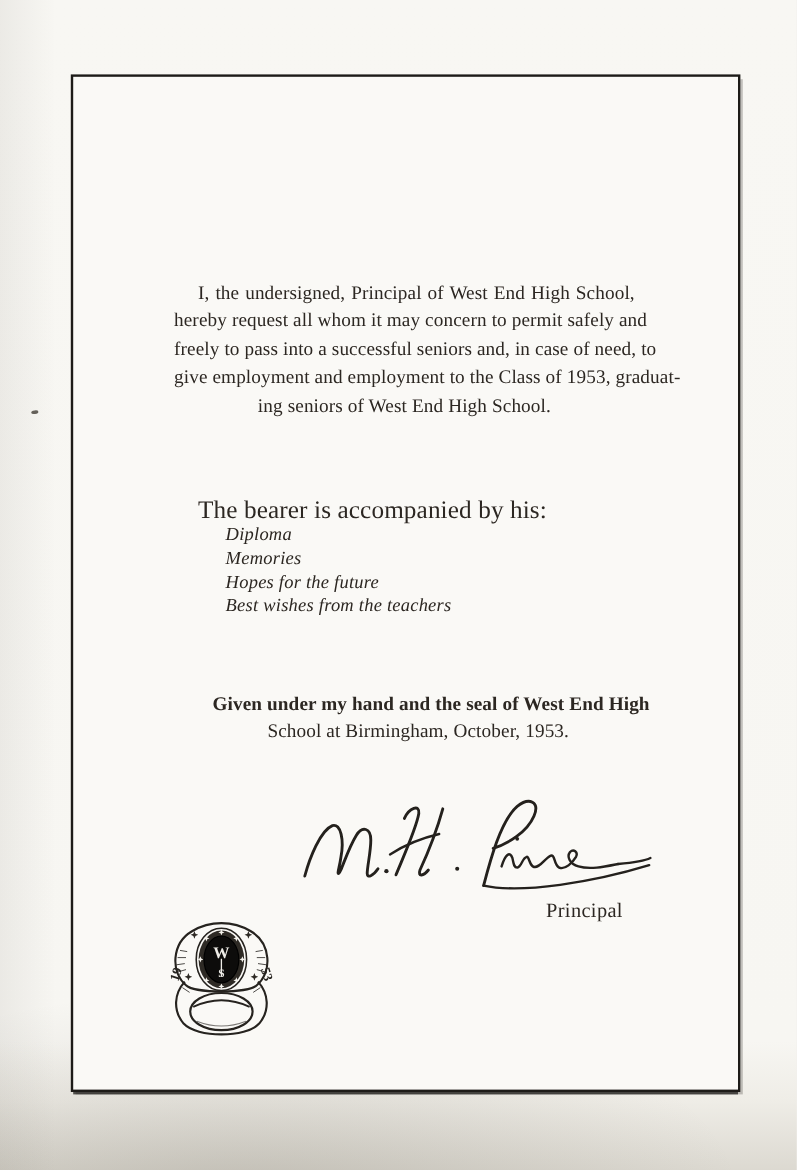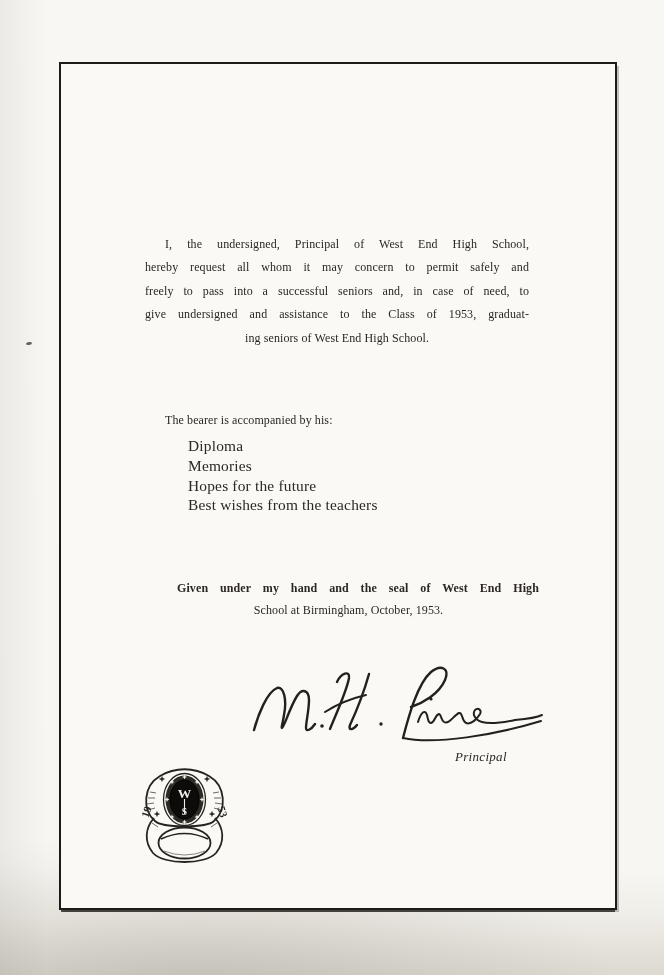--- a/index.html
+++ b/index.html
@@ -16,52 +16,52 @@
       linear-gradient(180deg,#f8f7f3 0%,#f7f6f2 89%,#efede7 94%,#dcd9d1 100%);
   }
   .speck{position:absolute;left:26px;top:342px;width:6px;height:3px;border-radius:50%;
     background:#4b463f;opacity:.85;transform:rotate(-8deg);}
   .frame{
     position:absolute;left:59px;top:62px;width:558px;height:848px;
     box-sizing:border-box;border:2px solid #1d1b18;background:#faf9f6;
     box-shadow:0 4px 0 -2px rgba(30,28,25,.75), 3px 3px 0 -1px rgba(30,28,25,.25);
   }
   .ink{color:#2c2722;}
-  .para{position:absolute;font-size:12px;letter-spacing:.1px;}
+  .para{position:absolute;font-size:16px;letter-spacing:.1px;}
   .jline{text-align:justify;text-align-last:justify;white-space:nowrap;}
   .lline{text-align:center;white-space:nowrap;}
   .main-para{left:145px;top:233px;width:384px;line-height:23.4px;}
   .main-para .indent{padding-left:20px;box-sizing:border-box;}
-  .bearer-intro{position:absolute;left:165px;top:413px;font-size:12px;letter-spacing:.1px;}
-  .bearer-list{position:absolute;left:188px;top:436px;font-size:15.4px;
+  .bearer-intro{position:absolute;left:165px;top:413px;font-size:21px;letter-spacing:.1px;}
+  .bearer-list{position:absolute;left:188px;top:436px;font-size:15.4px;font-style:italic;
     line-height:19.8px;letter-spacing:.2px;}
   .closing-para{left:158px;top:577px;width:381px;line-height:22px;}
   .closing-para .indent{padding-left:19px;box-sizing:border-box;font-weight:bold;}
   .signature-box{position:absolute;left:245px;top:662px;width:300px;height:85px;}
-  .principal-title{position:absolute;left:455px;top:749px;font-size:13px;font-style:italic;letter-spacing:.3px;}
+  .principal-title{position:absolute;left:455px;top:749px;font-size:17px;letter-spacing:.3px;}
   .ring-box{position:absolute;left:133px;top:766px;width:103px;height:104px;}
   .sig-stroke{fill:none;stroke:#24211d;stroke-width:2.4;stroke-linecap:round;stroke-linejoin:round;}
   .sig-thin{fill:none;stroke:#24211d;stroke-width:2;stroke-linecap:round;}
   .ring-line{stroke:#26231f;fill:none;}
   .ring-text{font-family:"Liberation Serif","DejaVu Serif",serif;font-weight:bold;}
 </style>
 </head>
 <body>
 
 <div class="page">
 
   <div class="speck"></div>
 
   <div class="frame"></div>
 
   <div class="para main-para ink">
     <div class="jline indent">I, the undersigned, Principal of West End High School,</div>
     <div class="jline">hereby request all whom it may concern to permit safely and</div>
     <div class="jline">freely to pass into a successful seniors and, in case of need, to</div>
-    <div class="jline">give undersigned and assistance to the Class of 1953, graduat-</div>
+    <div class="jline">give employment and employment to the Class of 1953, graduat-</div>
     <div class="lline">ing seniors of West End High School.</div>
   </div>
 
   <div class="bearer-intro ink">The bearer is accompanied by his:</div>
   <div class="bearer-list ink">
     <div>Diploma</div>
     <div>Memories</div>
     <div>Hopes for the future</div>
     <div>Best wishes from the teachers</div>
   </div>

